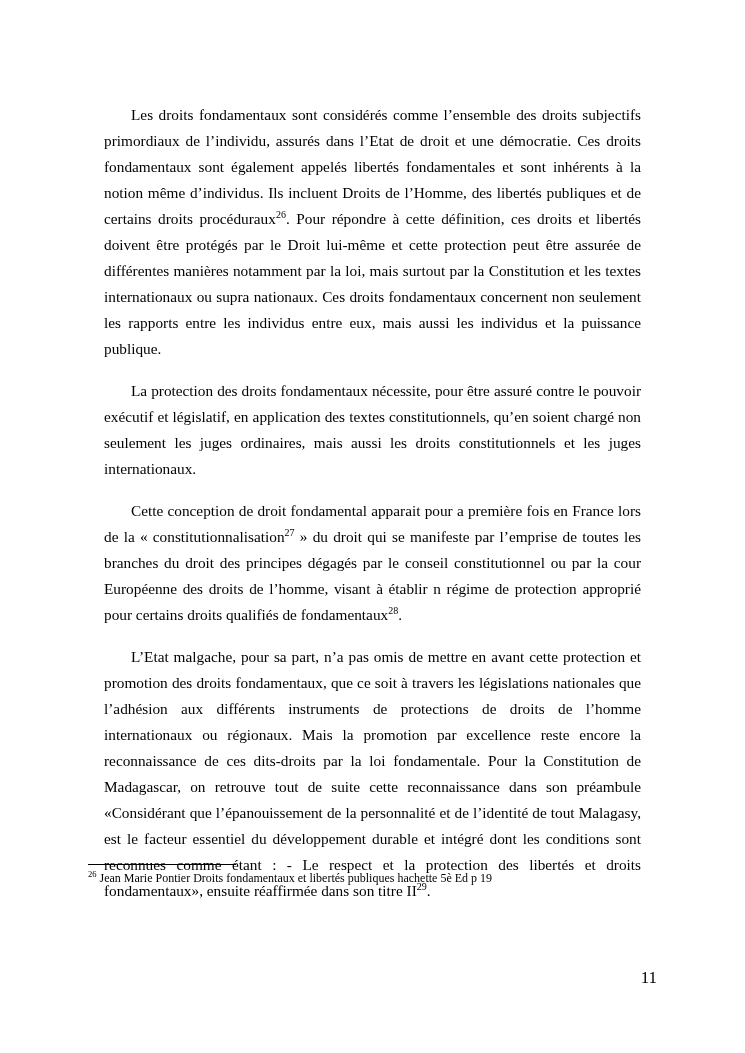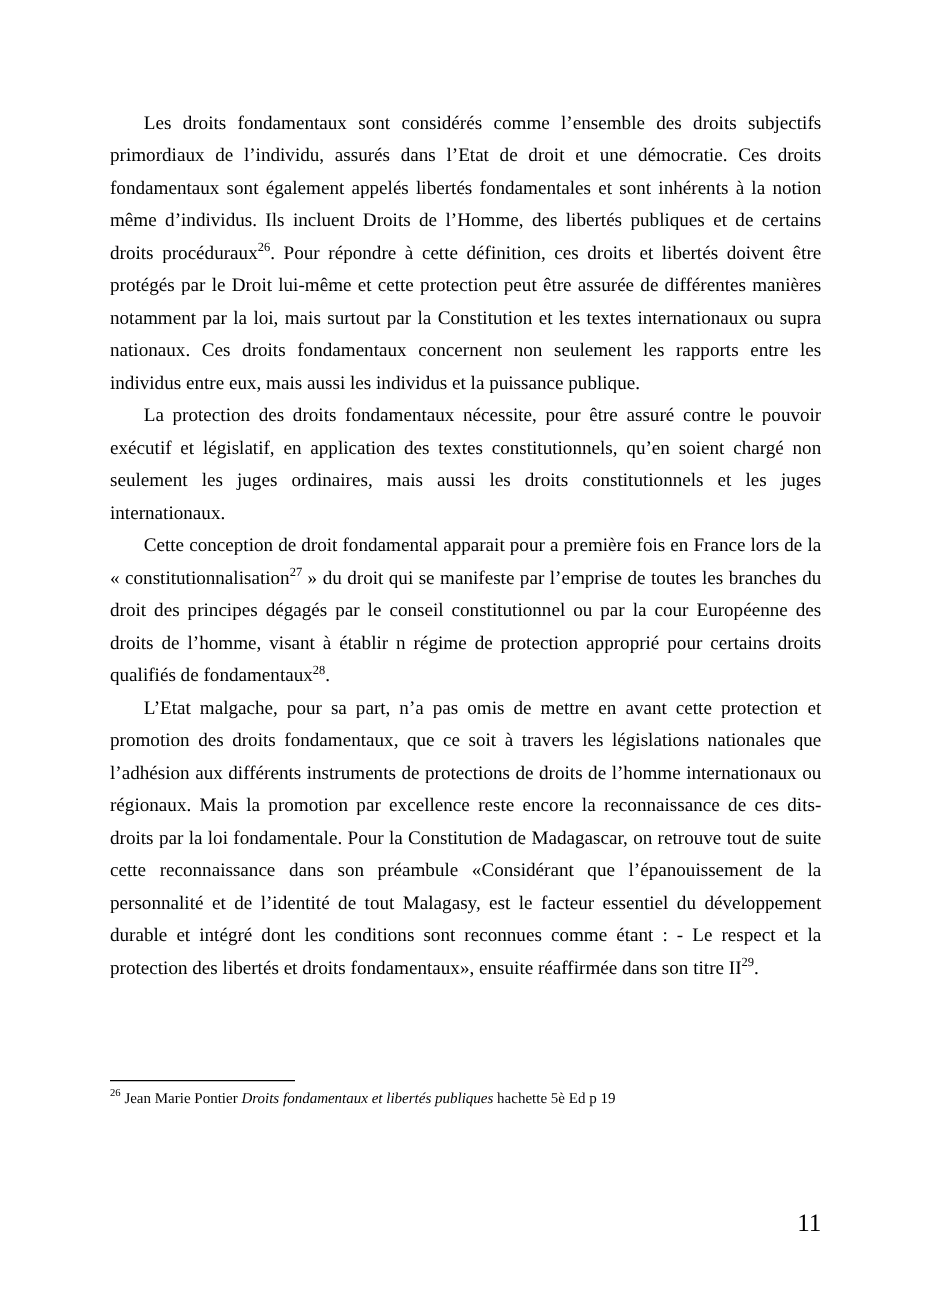--- a/index.html
+++ b/index.html
@@ -12,21 +12,21 @@
     color: #000000;
     overflow: hidden;
   }
   .content {
     position: absolute;
     left: 88px;
     top: 86px;
     width: 569px;
   }
   .content p {
-    margin: 0;
+    margin: 16px;
     text-align: justify;
     text-indent: 27px;
     font-size: 15.3px;
     line-height: 26px;
   }
   .content p sup {
     font-size: 10px;
     line-height: 0;
     vertical-align: super;
   }
@@ -46,26 +46,26 @@
     margin: 0;
     font-size: 12px;
     line-height: 15.5px;
     text-align: justify;
   }
   .footnotes sup {
     font-size: 8.5px;
     line-height: 0;
     vertical-align: super;
   }
-  .footnotes .fn-italic { font-style: italic; }
+  .footnotes .fn-italic { }
   .page-number {
     position: absolute;
     right: 88px;
     top: 968px;
-    font-size: 20px;
+    font-size: 17px;
     margin-left: 36px;
   }
 </style>
 </head>
 <body>
 
 <main>
 
   <section class="content">
 

